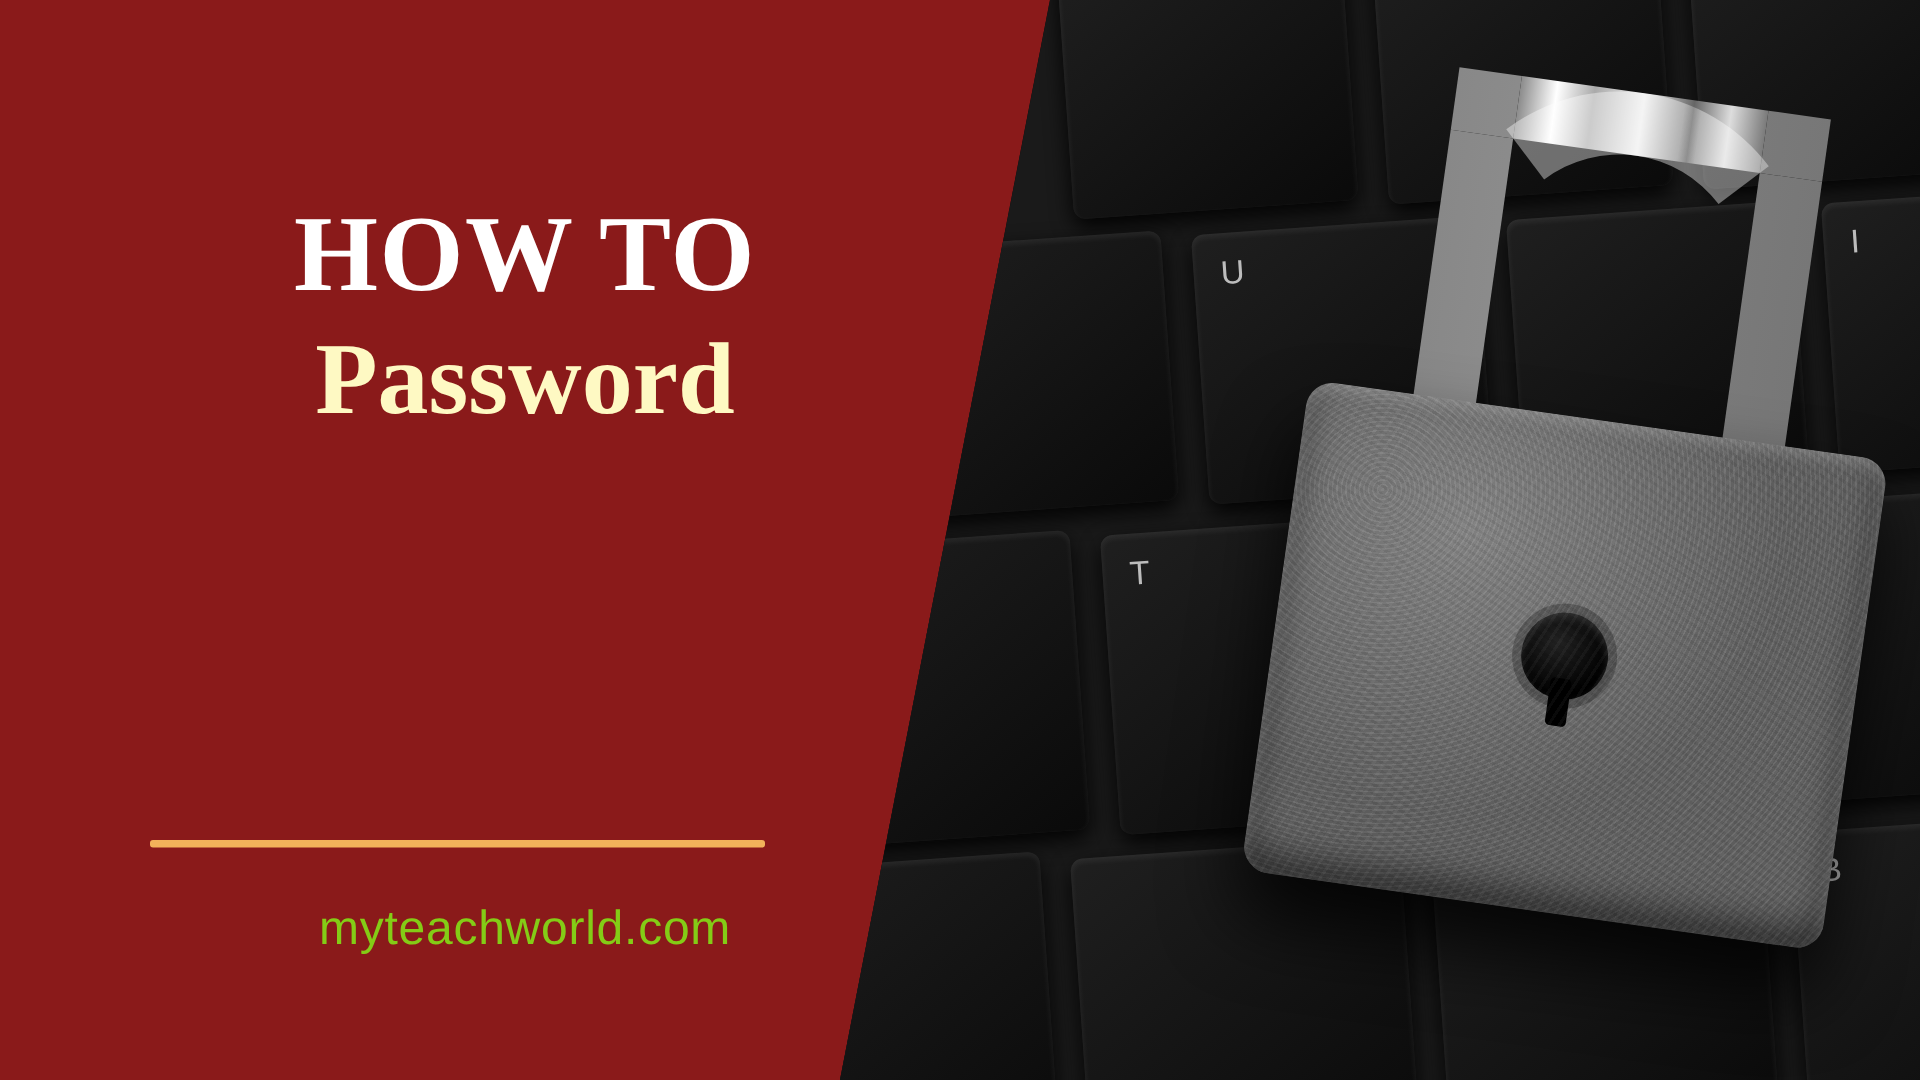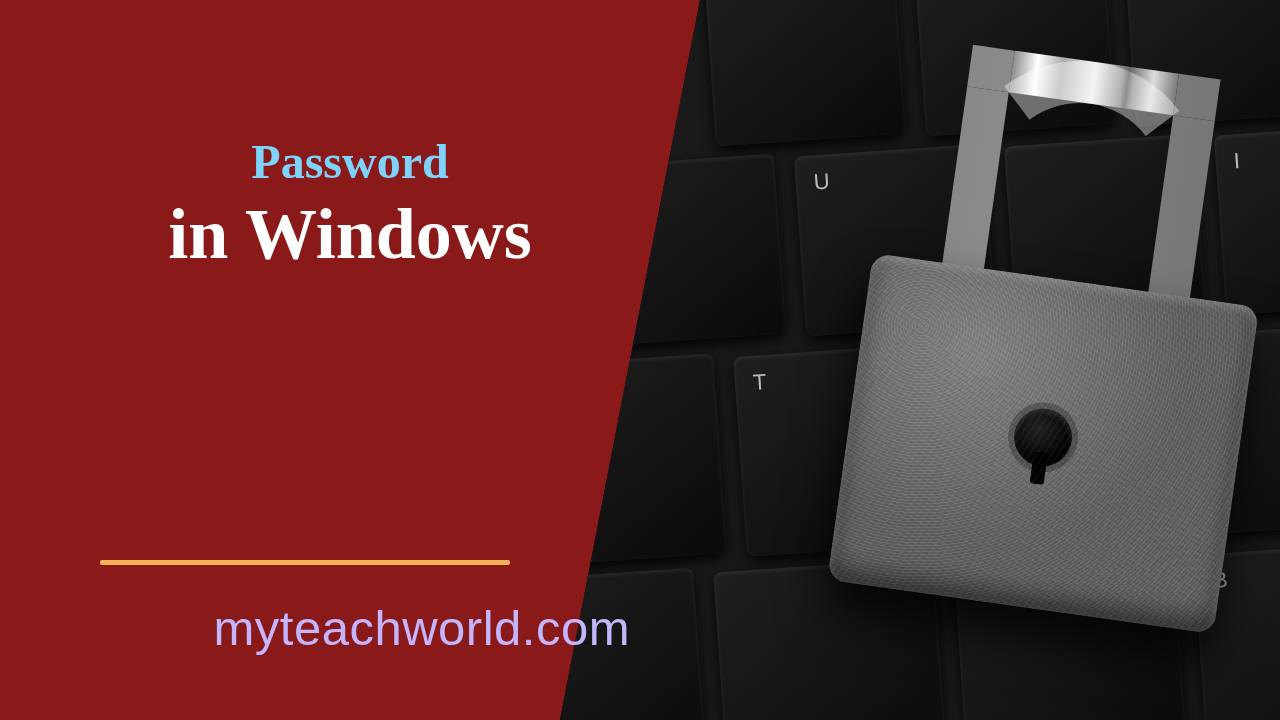--- a/index.html
+++ b/index.html
@@ -139,44 +139,44 @@
   .text-block {
     position: absolute;
     top: 130px;
     left: 70px;
     width: 560px;
     text-align: center;
     font-weight: 700;
     line-height: 1.1;
   }
   .line1 { color: #ffffff; font-size: 72px; letter-spacing: 1px; }
-  .line2 { color: #7dd3fc; font-size: 48px; margin-top: 6px; }
+  .line2 { color: #fef9c3; font-size: 68px; margin-top: 6px; }
   .line3 { font-size: 72px; margin-top: 6px; }
   .line3 .accent { color: #f2b25a; }
   .line3 .plain  { color: #ffffff; }
   .line4 { color: #ffffff; font-size: 72px; margin-top: 6px; }
 
   .divider {
     position: absolute;
     top: 560px;
     left: 100px;
     width: 410px;
     height: 5px;
     background: #f2b25a;
     border-radius: 2px;
   }
   .site-url {
     position: absolute;
     top: 600px;
     left: 70px;
     width: 560px;
-    text-align: right;
-    color: #c4b5fd;
+    text-align: center;
+    color: #84cc16;
     font-family: 'Comic Sans MS', 'Marker Felt', cursive, sans-serif;
-    font-size: 49px;
+    font-size: 32px;
     font-weight: 400;
     letter-spacing: 0.5px;
   }
 </style>
 </head>
 <body>
 
 <div class="banner">
 
   <div class="right-panel">
@@ -200,21 +200,21 @@
 
     <div class="padlock">
       <div class="shackle"></div>
       <div class="lock-body">
         <div class="keyhole"></div>
       </div>
     </div>
   </div>
 
   <div class="text-block">
+    <div class="line1">HOW TO</div>
     <div class="line2">Password</div>
-    <div class="line4">in Windows</div>
   </div>
 
   <div class="divider"></div>
 
   <div class="site-url">myteachworld.com</div>
 
 </div>
 
 </body></html>

